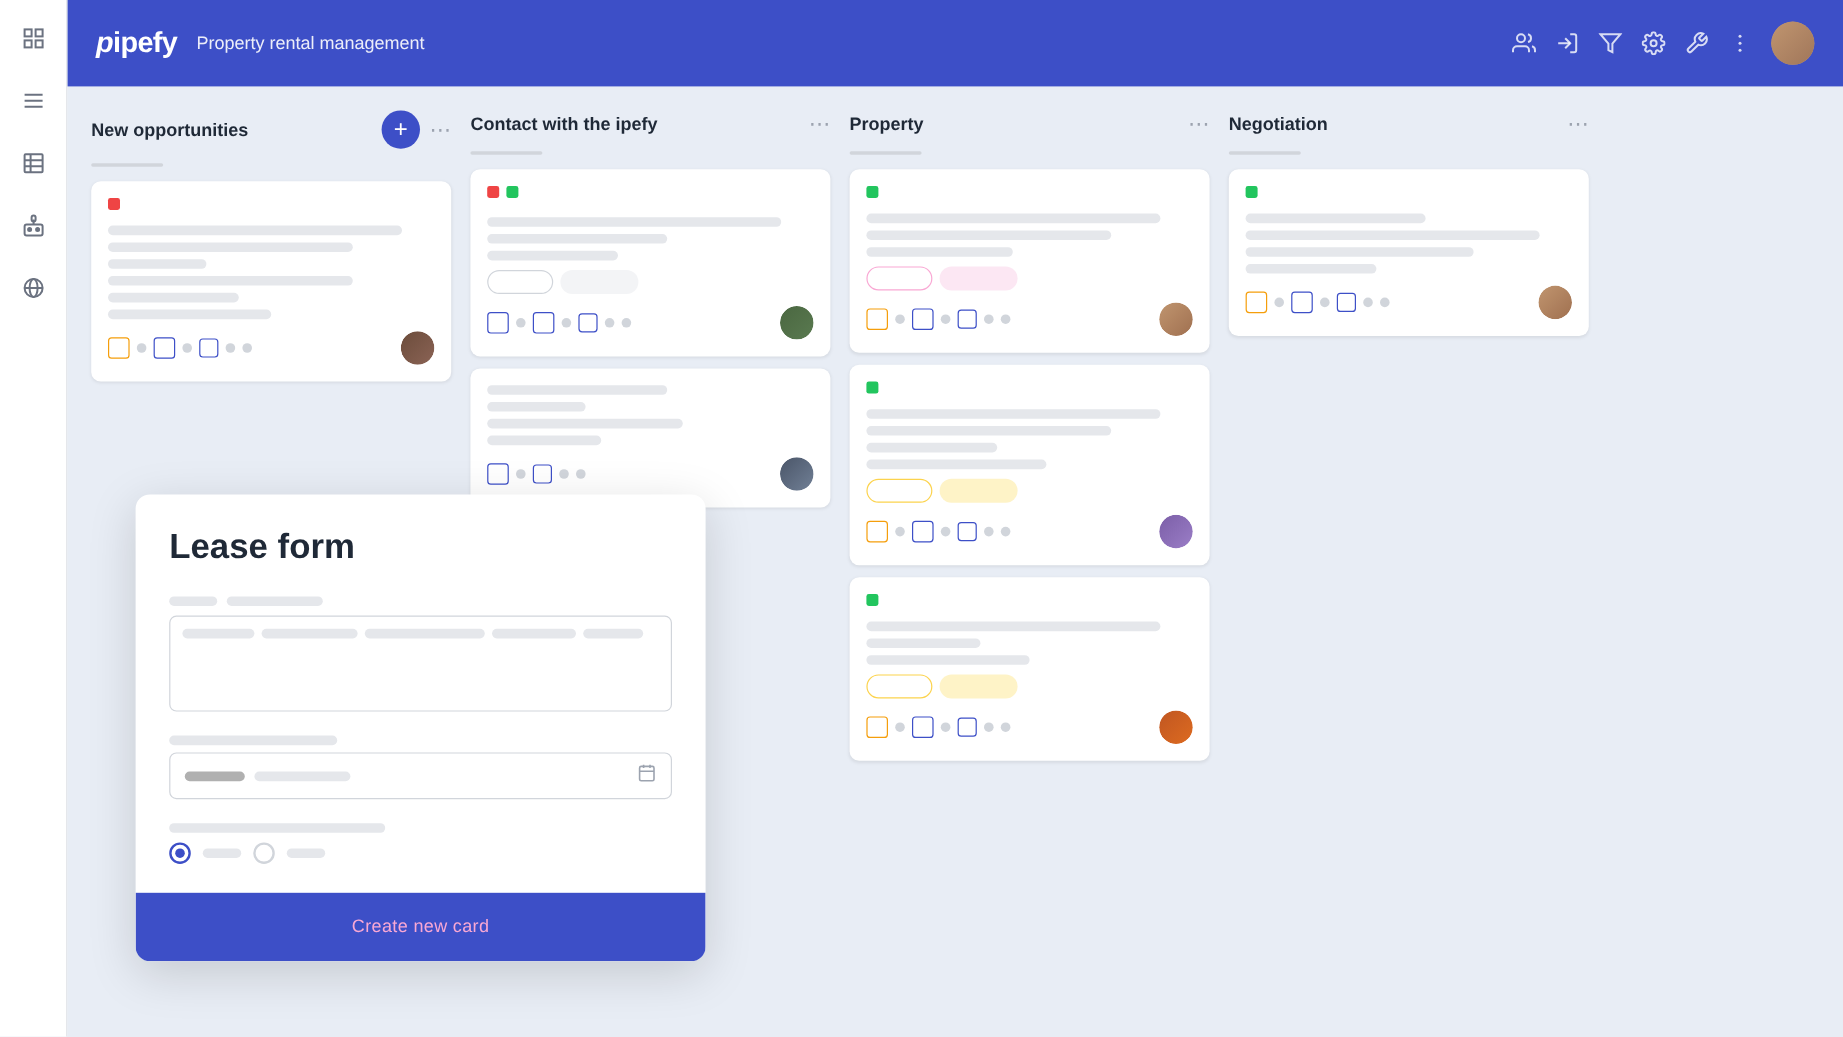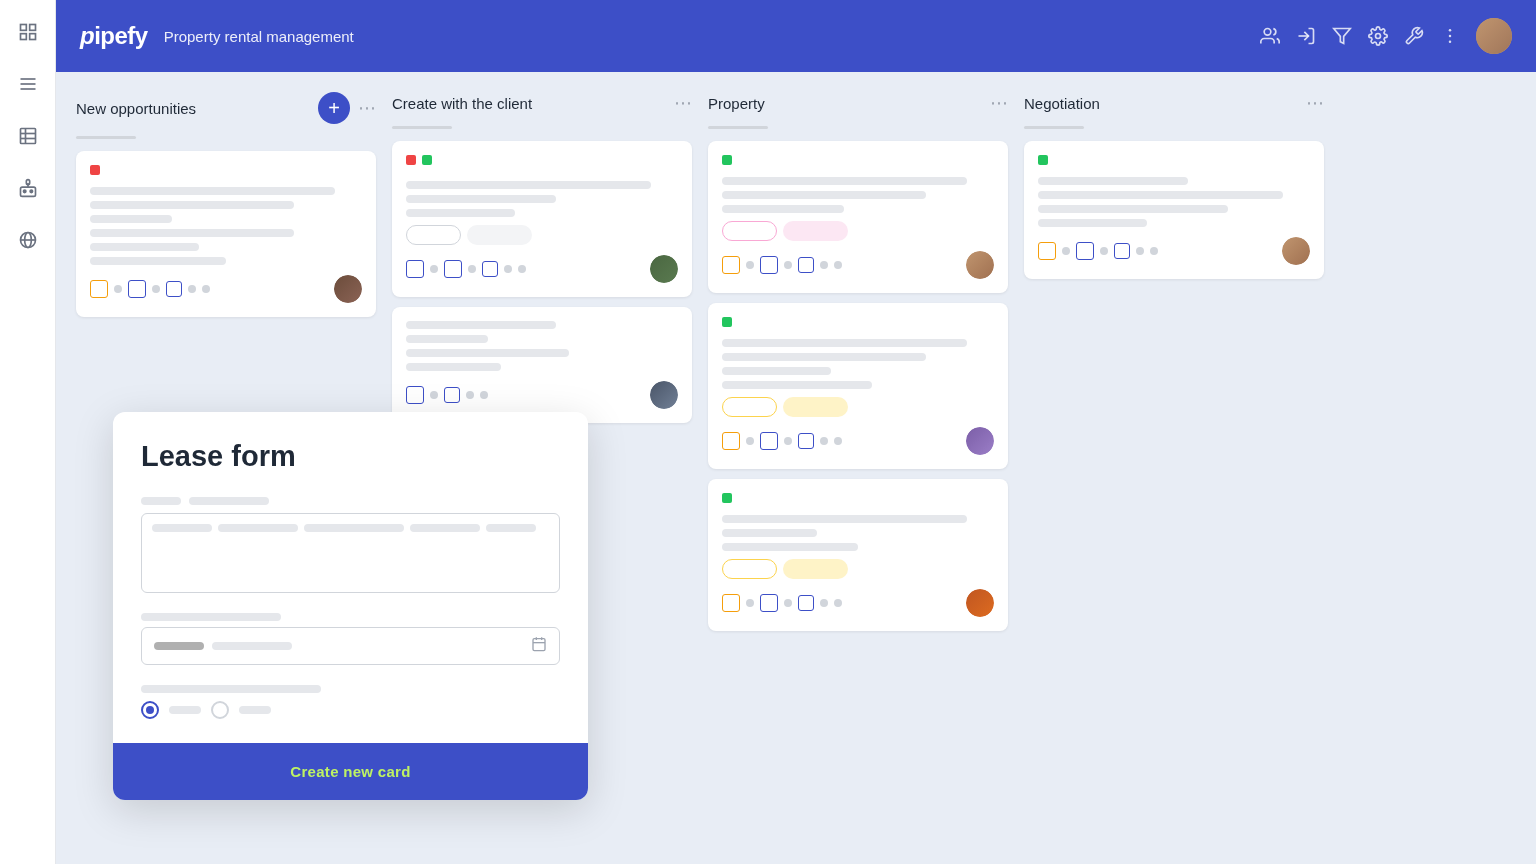--- a/index.html
+++ b/index.html
@@ -119,21 +119,21 @@
       gap: 0;
     }
     .column-header {
       display: flex;
       align-items: center;
       gap: 8px;
       margin-bottom: 12px;
     }
     .column-title {
       font-size: 15px;
-      font-weight: 400;
+      font-weight: 700;
       color: #1f2937;
       flex: 1;
     }
     .column-add-btn {
       width: 32px;
       height: 32px;
       border-radius: 50%;
       background: #3d4fc7;
       color: #fff;
       border: none;
@@ -374,23 +374,23 @@
       border: 2px solid #d1d5db;
     }
     .modal-footer {
       background: #3d4fc7;
       padding: 20px 28px;
       display: flex;
       align-items: center;
       justify-content: center;
     }
     .create-btn {
-      color: #bef264;
+      color: #f9a8d4;
       font-size: 15px;
-      font-weight: 700;
+      font-weight: 400;
       background: none;
       border: none;
       cursor: pointer;
       letter-spacing: 0.3px;
     }
 
     
     .board-wrapper {
       flex: 1;
       display: flex;
@@ -531,21 +531,21 @@
             </div>
             <div class="avatar-small">
               <div class="avatar-face av1"></div>
             </div>
           </div>
         </div>
       </div>
 
       <div class="column">
         <div class="column-header">
-          <span class="column-title">Create with the client</span>
+          <span class="column-title">Contact with the ipefy</span>
           <span class="column-more">⋯</span>
         </div>
         <div class="column-bar"></div>
 
         <div class="card">
           <div style="display:flex;gap:6px;margin-bottom:8px">
             <span class="card-dot card-dot-red"></span>
             <span class="card-dot" style="background:#22c55e"></span>
           </div>
           <div class="card-line long"></div>

